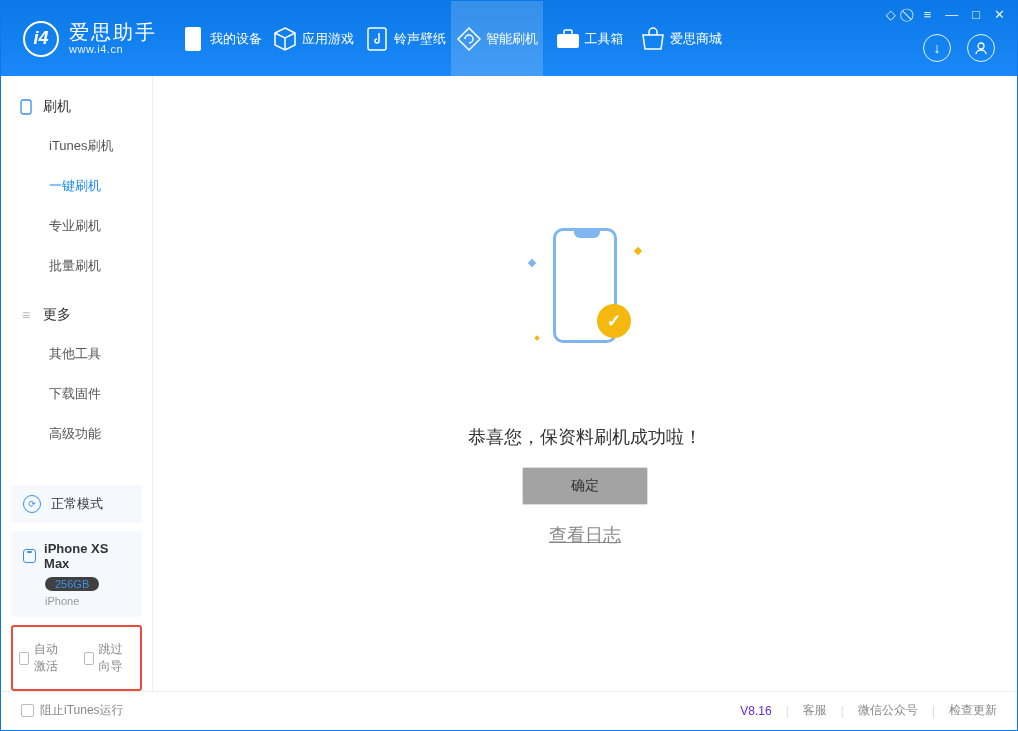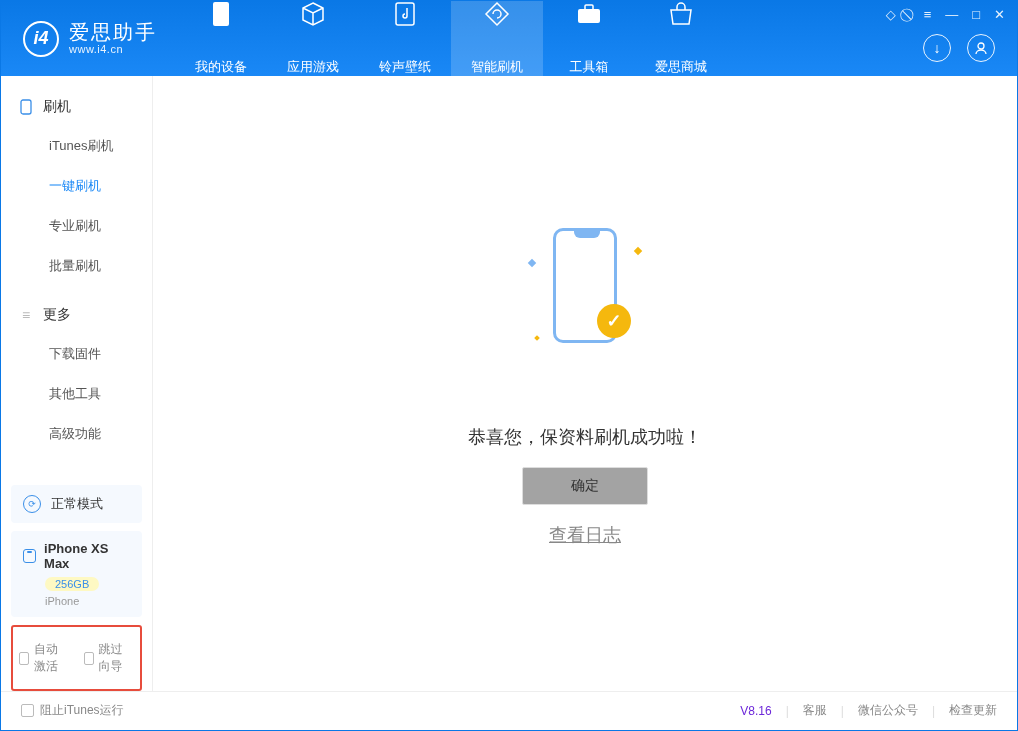--- a/index.html
+++ b/index.html
@@ -6,21 +6,21 @@
 body { background: #fff; width: 1018px; height: 731px; overflow: hidden; border: 1px solid #0a78e6; }
 
 .header { background: linear-gradient(to bottom, #0a78e6, #1a88f6); height: 75px; display: flex; align-items: center; color: #fff; position: relative; }
 .logo { display: flex; align-items: center; padding: 0 18px 0 22px; gap: 10px; }
 .logo-icon { width: 36px; height: 36px; border: 2.5px solid #fff; border-radius: 50%; display: flex; align-items: center; justify-content: center; font-weight: bold; font-size: 18px; font-style: italic; }
 .logo-text { display: flex; flex-direction: column; line-height: 1.1; }
 .logo-title { font-size: 20px; font-weight: 500; letter-spacing: 2px; }
 .logo-sub { font-size: 11px; opacity: 0.9; letter-spacing: 0.5px; }
 
 .tabs { display: flex; height: 100%; }
-.tab { display: flex; flex-direction: column; align-items: center; justify-content: space-between; width: 92px; height: 100%; gap: 4px; cursor: pointer; font-size: 13px; }
+.tab { display: flex; flex-direction: row; align-items: center; justify-content: center; width: 92px; height: 100%; gap: 4px; cursor: pointer; font-size: 13px; }
 .tab.active { background: rgba(255,255,255,0.18); }
 .tab-icon { width: 26px; height: 26px; display: flex; align-items: center; justify-content: center; }
 
 .win-controls-top { position: absolute; top: 6px; right: 12px; display: flex; gap: 14px; font-size: 13px; }
 .win-controls-top span { cursor: pointer; opacity: 0.9; }
 .win-controls-bottom { position: absolute; bottom: 14px; right: 22px; display: flex; gap: 16px; }
 .circ-icon { width: 28px; height: 28px; border: 1.5px solid rgba(255,255,255,0.9); border-radius: 50%; display: flex; align-items: center; justify-content: center; cursor: pointer; font-size: 14px; }
 
 .body { display: flex; height: 615px; }
 .sidebar { width: 152px; border-right: 1px solid #eee; display: flex; flex-direction: column; }
@@ -28,21 +28,21 @@
 .side-group-h { display: flex; align-items: center; gap: 10px; padding: 10px 18px; font-size: 14px; color: #333; font-weight: 500; }
 .side-group-h .gicon { width: 14px; height: 14px; display: inline-flex; align-items: center; justify-content: center; color: #3a8fe8; }
 .side-item { padding: 11px 18px 11px 48px; font-size: 13px; color: #555; cursor: pointer; }
 .side-item.active { color: #1a88f6; }
 
 .side-bottom { padding: 0 10px 0 10px; }
 .mode-card, .device-card { background: #f5f9fe; border-radius: 4px; padding: 10px 12px; margin-bottom: 8px; }
 .mode-card { display: flex; align-items: center; gap: 10px; font-size: 13px; color: #333; }
 .mode-icon { width: 18px; height: 18px; border: 1.5px solid #3a8fe8; border-radius: 50%; display: inline-flex; align-items: center; justify-content: center; color: #3a8fe8; font-size: 9px; }
 .device-card .dname { display: flex; align-items: center; gap: 8px; font-size: 13px; font-weight: 600; color: #333; }
-.device-card .dcap { display: inline-block; margin: 6px 0 4px 22px; background: #fef9c3; color: #3a8fe8; border-radius: 10px; padding: 1px 10px; font-size: 11px; }
+.device-card .dcap { display: inline-block; margin: 6px 0 4px 22px; background: #404040; color: #3a8fe8; border-radius: 10px; padding: 1px 10px; font-size: 11px; }
 .device-card .dtype { margin-left: 22px; font-size: 11px; color: #999; }
 .dicon { width: 14px; height: 14px; border: 1.5px solid #3a8fe8; border-radius: 3px; display: inline-block; position: relative; }
 .dicon:after { content: ''; position: absolute; top: 1px; left: 3px; right: 3px; height: 2px; background: #3a8fe8; border-radius: 1px; }
 
 .opt-row { display: flex; gap: 14px; padding: 14px 6px; border: 2px solid #e74c3c; border-radius: 3px; margin: 6px 0 0 0; }
 .chk { display: flex; align-items: center; gap: 5px; font-size: 12px; color: #888; cursor: pointer; }
 .chk-box { width: 13px; height: 13px; border: 1px solid #bbb; border-radius: 2px; display: inline-block; }
 
 .main { flex: 1; display: flex; flex-direction: column; align-items: center; justify-content: center; gap: 18px; }
 .success-ill { width: 120px; height: 140px; position: relative; }
@@ -163,22 +163,22 @@
       </div>
       <div class="side-item">iTunes刷机</div>
       <div class="side-item active">一键刷机</div>
       <div class="side-item">专业刷机</div>
       <div class="side-item">批量刷机</div>
 
       <div class="side-group-h" style="margin-top:10px;">
         <span class="gicon" style="color:#bbb;">≡</span>
         <span>更多</span>
       </div>
+      <div class="side-item">其他工具</div>
       <div class="side-item">下载固件</div>
-      <div class="side-item">其他工具</div>
       <div class="side-item">高级功能</div>
     </div>
 
     <div class="side-bottom">
       <div class="mode-card">
         <span class="mode-icon">⟳</span>
         <span>正常模式</span>
       </div>
       <div class="device-card">
         <div class="dname">

